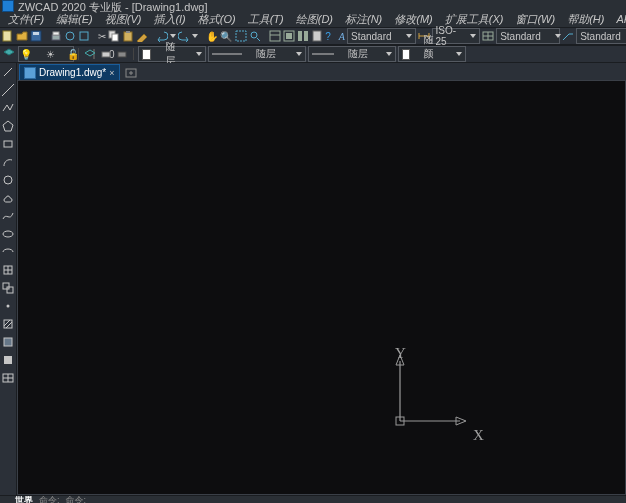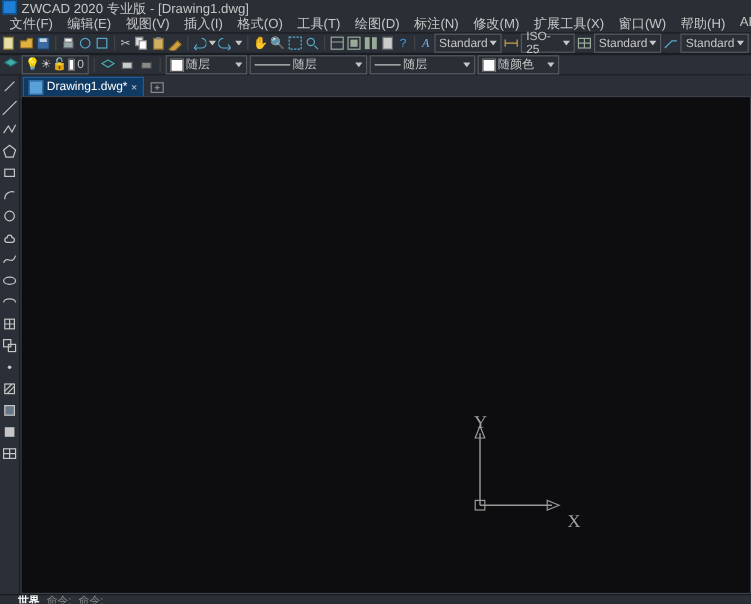--- a/index.html
+++ b/index.html
@@ -36,20 +36,21 @@
     height: 16px;
     background: #2a2f35;
     padding: 0 4px;
     gap: 4px;
     font-size: 11px;
   }
   .menubar span {
     padding: 0 4px;
     cursor: default;
     white-space: nowrap;
+    font-style: italic;
   }
   .toolbar, .toolbar2 {
     display: flex;
     align-items: center;
     height: 16px;
     background: #2b3038;
     padding: 0 2px;
     gap: 2px;
     border-top: 1px solid #1a1d21;
     border-bottom: 1px solid #1a1d21;
@@ -73,21 +74,21 @@
   }
   .dropdown {
     display:flex;
     align-items:center;
     height:14px;
     background:#2a2f35;
     border:1px solid #555a62;
     padding:0 3px;
     font-size:10px;
     color:#c6c6c6;
-    gap:2px;
+    gap:14px;
   }
   .dropdown .dd-icon{
     width:10px;height:10px;display:flex;align-items:center;justify-content:center;
   }
   .dropdown .arrow{
     margin-left:auto;
     width:0;height:0;border-left:3px solid transparent;border-right:3px solid transparent;border-top:4px solid #c6c6c6;
   }
   .content-row{
     display:flex;

